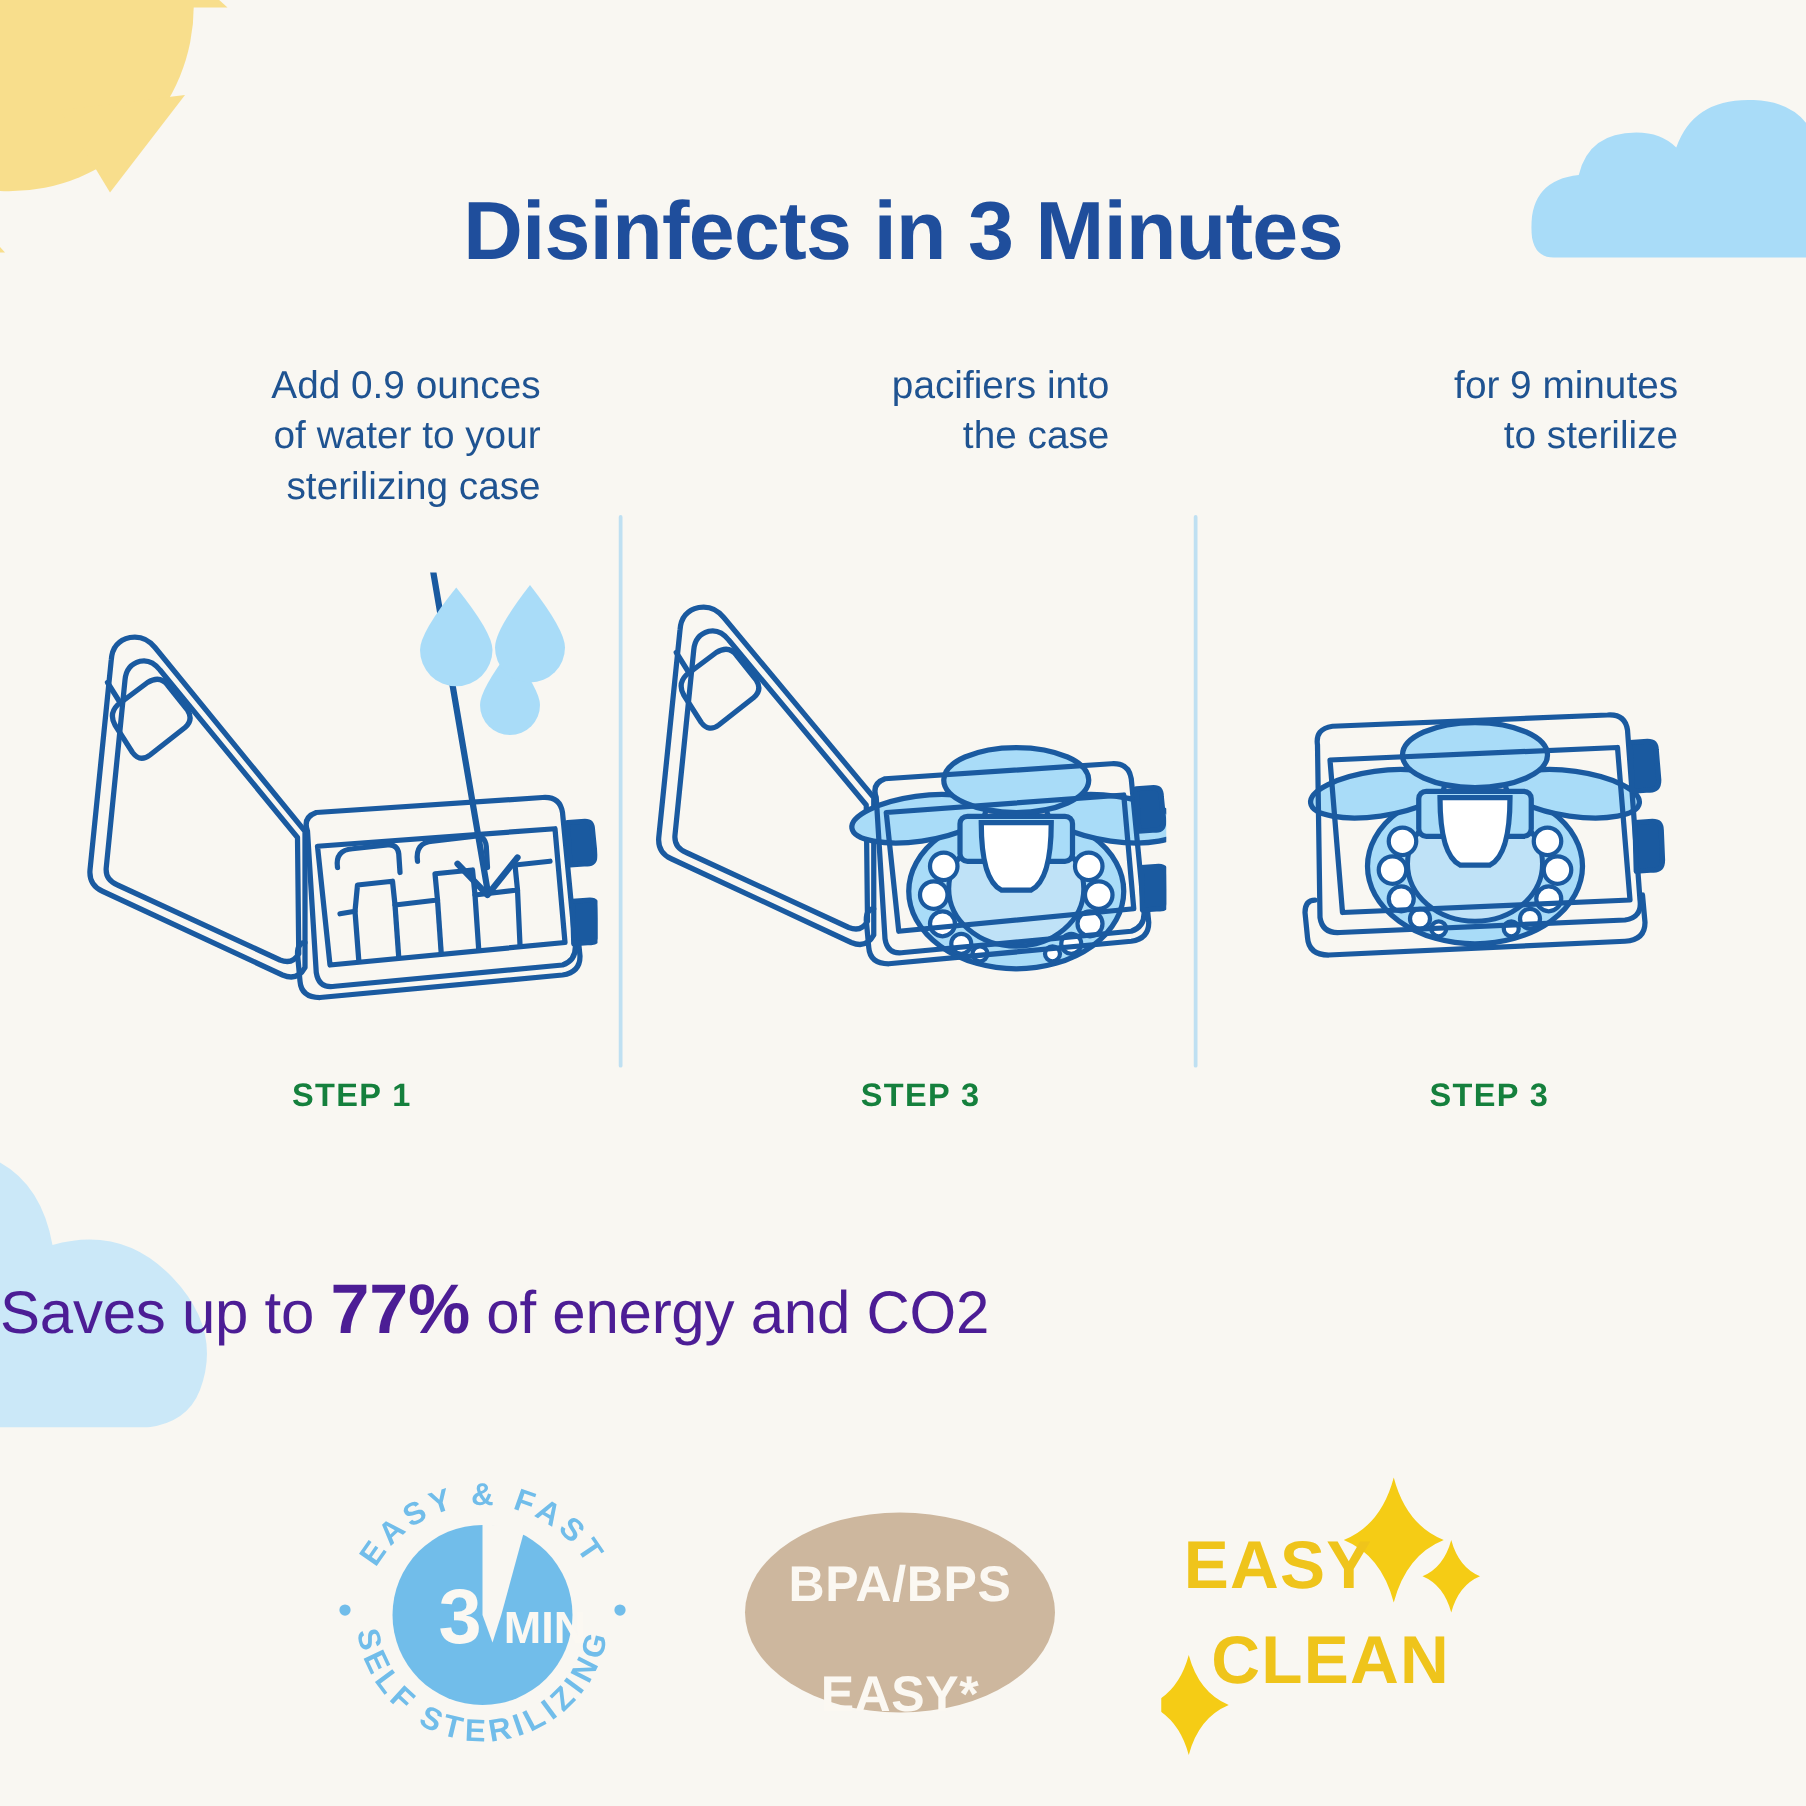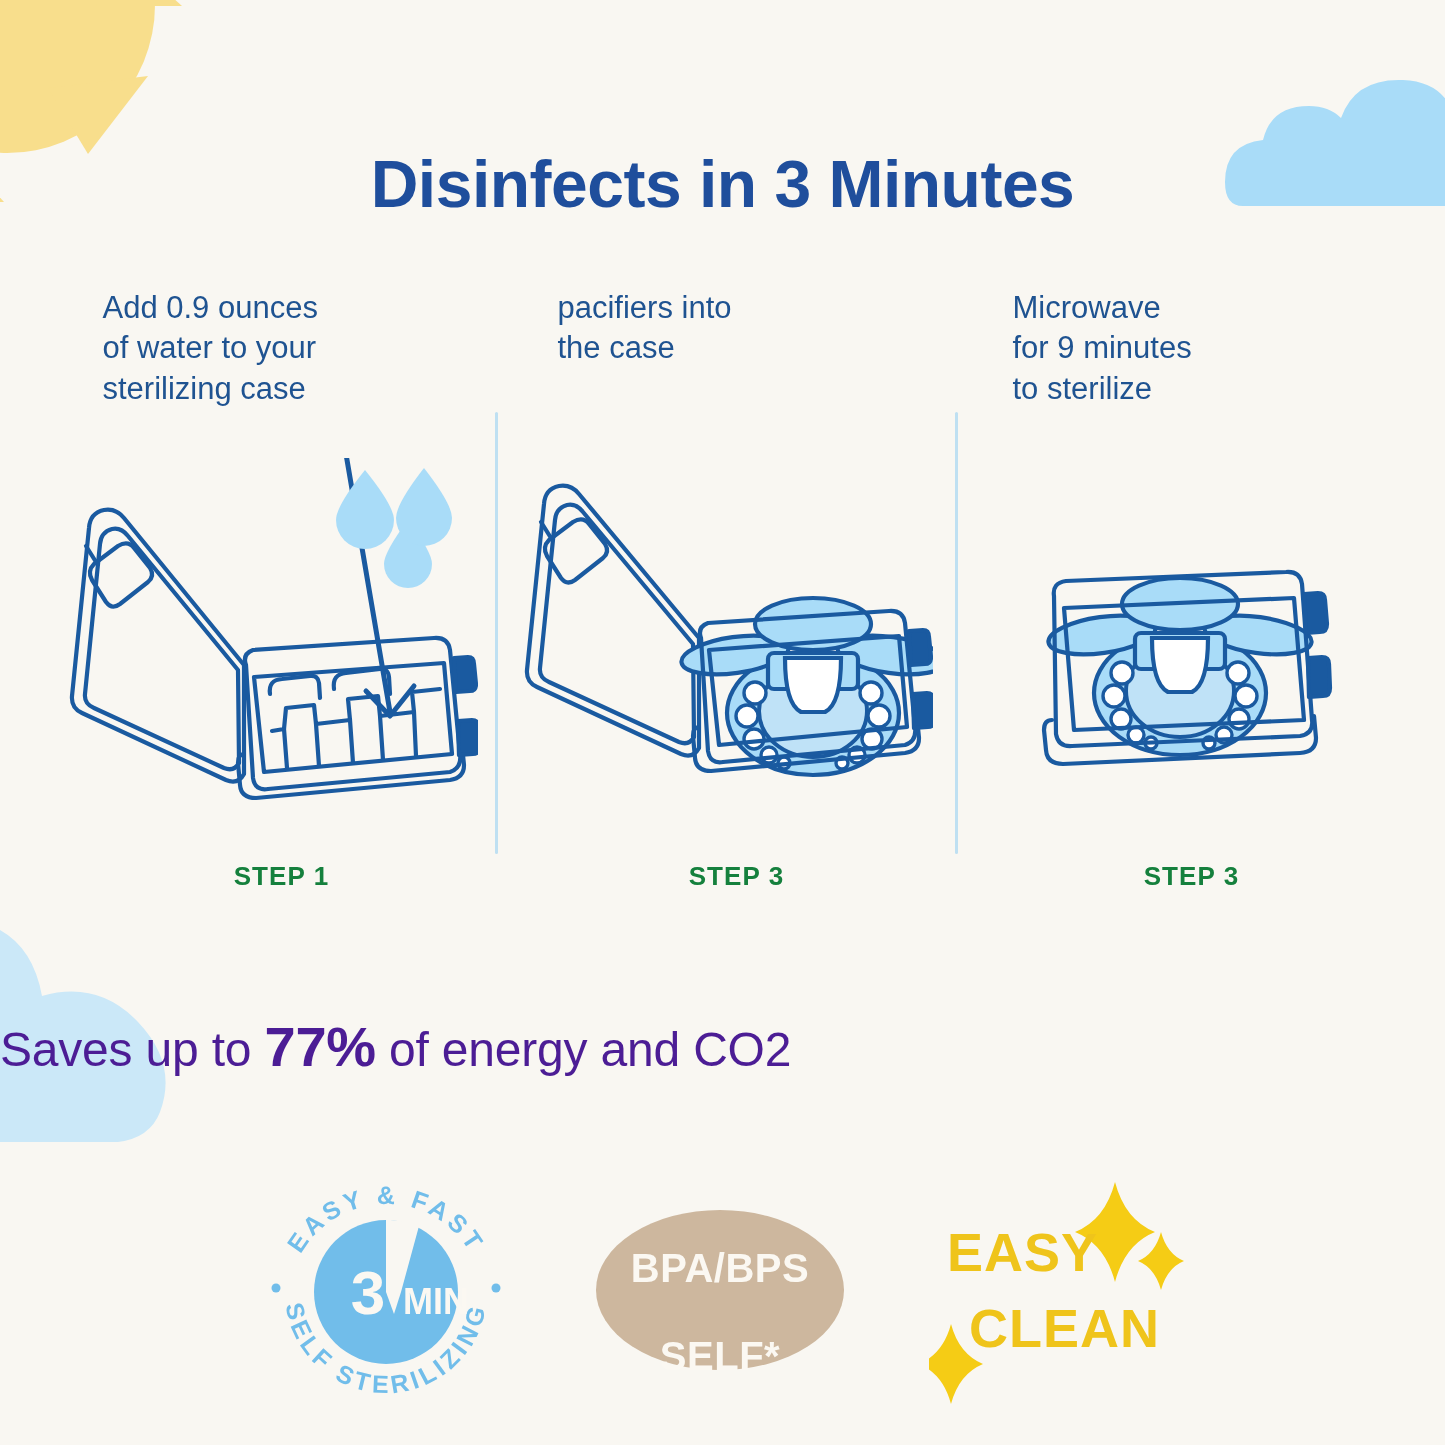--- a/index.html
+++ b/index.html
@@ -58,21 +58,21 @@
     flex: 1 1 0;
     position: relative;
     display: flex;
     flex-direction: column;
     align-items: center;
   }
   .step-caption {
     font-size: 31px;
     line-height: 1.30;
     color: #1F5391;
-    text-align: left;
+    text-align: right;
     font-weight: 400;
     width: 330px;
   }
   .step-figure {
     position: absolute;
     top: 170px;
     left: 50%;
     transform: translateX(-50%);
     width: 420px;
     height: 360px;
@@ -297,21 +297,20 @@
             <path d="M400 236 L414 235 Q420 235 420 242 L421 262 Q421 269 415 269 L401 270 Z" fill="#1A5AA0"></path>
           </g>
         </svg>
       </div>
 
       <div class="step-label">STEP 3</div>
     </div>
 
     <div class="step-col">
       <div class="step-caption">
-        <div>Microwave</div>
         <div>for 9 minutes</div>
         <div>to sterilize</div>
       </div>
 
       <div class="step-figure">
         <svg viewBox="0 0 420 360" width="420" height="360">
 
           <g>
             <ellipse cx="212" cy="235" rx="86" ry="62" fill="#A9DCF8" stroke="#1A5AA0" stroke-width="4.2"></ellipse>
             <ellipse cx="212" cy="233" rx="54" ry="46" fill="#BFE2F7" stroke="#1A5AA0" stroke-width="4"></ellipse>
@@ -384,21 +383,21 @@
         <text x="142" y="146" fill="#FBF8F2" font-family="'Liberation Sans', sans-serif" font-weight="700" font-size="36">MIN</text>
       </svg>
     </div>
 
     <div class="badge" id="badge-bpa-free">
       <svg viewBox="0 0 250 165" width="250" height="165">
         <ellipse cx="125" cy="82" rx="124" ry="80" fill="#CDB79E"></ellipse>
       </svg>
       <div class="badge-text-overlay">
         <div id="bpa-line-1">BPA/BPS</div>
-        <div id="bpa-line-2">SELF*</div>
+        <div id="bpa-line-2">EASY*</div>
       </div>
     </div>
 
     <div class="badge" id="badge-easy-clean">
       <svg viewBox="0 0 255 230" width="255" height="230" style="position:absolute;inset:0;">
         <g fill="#F5CC15">
           <path d="M186 6 Q196 44 226 56 Q196 68 186 106 Q176 68 146 56 Q176 44 186 6 Z"></path>
           <path d="M232 56 Q238 78 255 85 Q238 92 232 114 Q226 92 209 85 Q226 78 232 56 Z"></path>
           <path d="M22 148 Q30 178 54 188 Q30 198 22 228 Q14 198 -10 188 Q14 178 22 148 Z"></path>
         </g>

